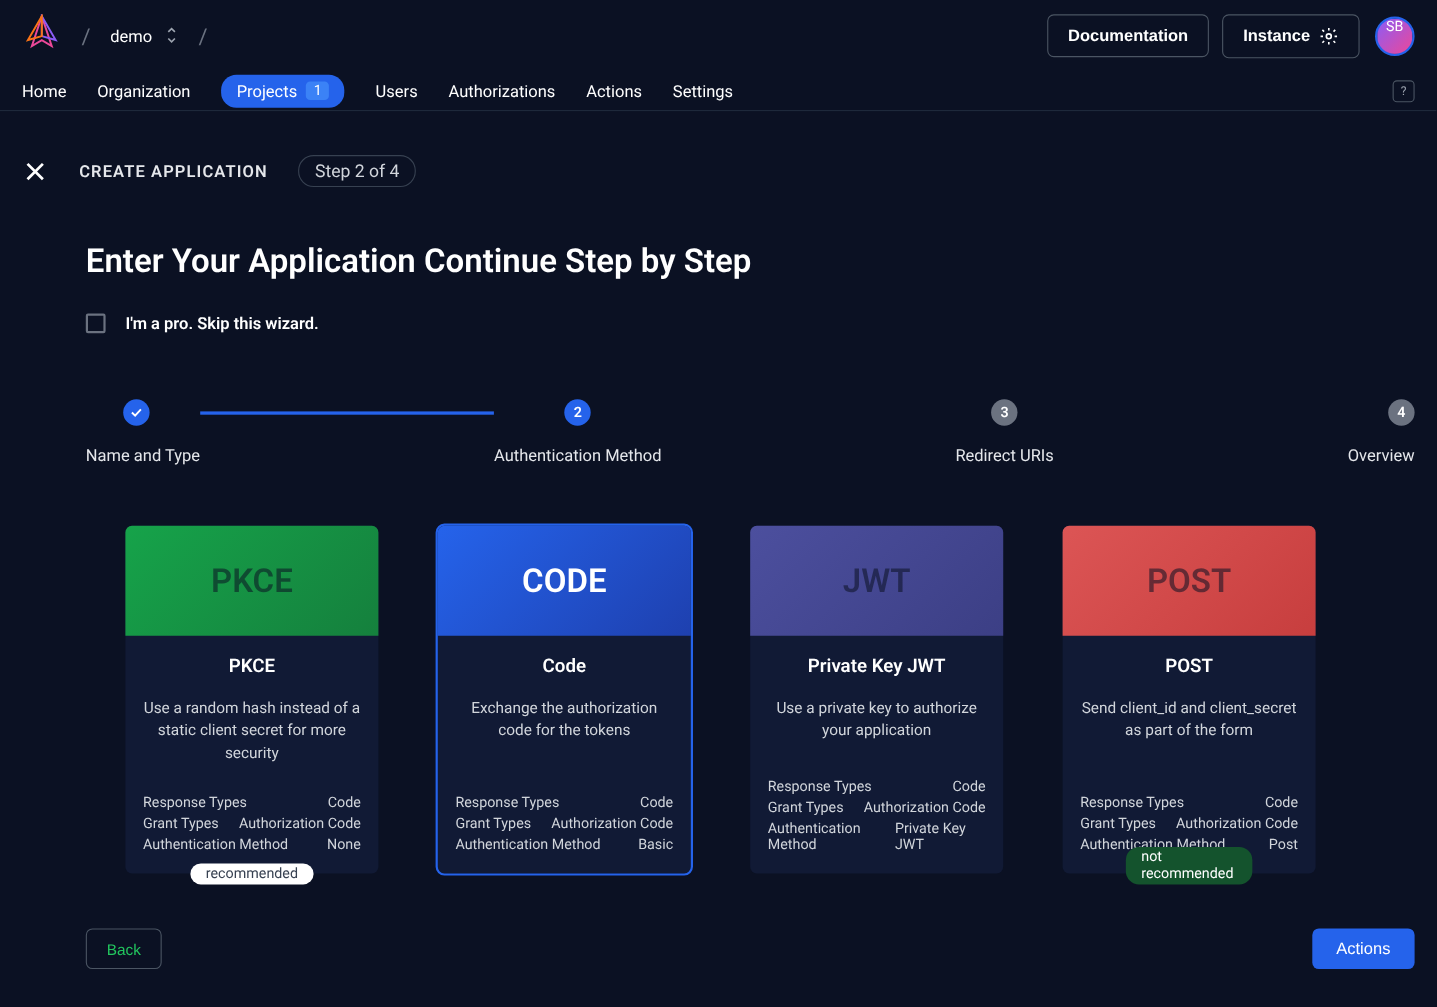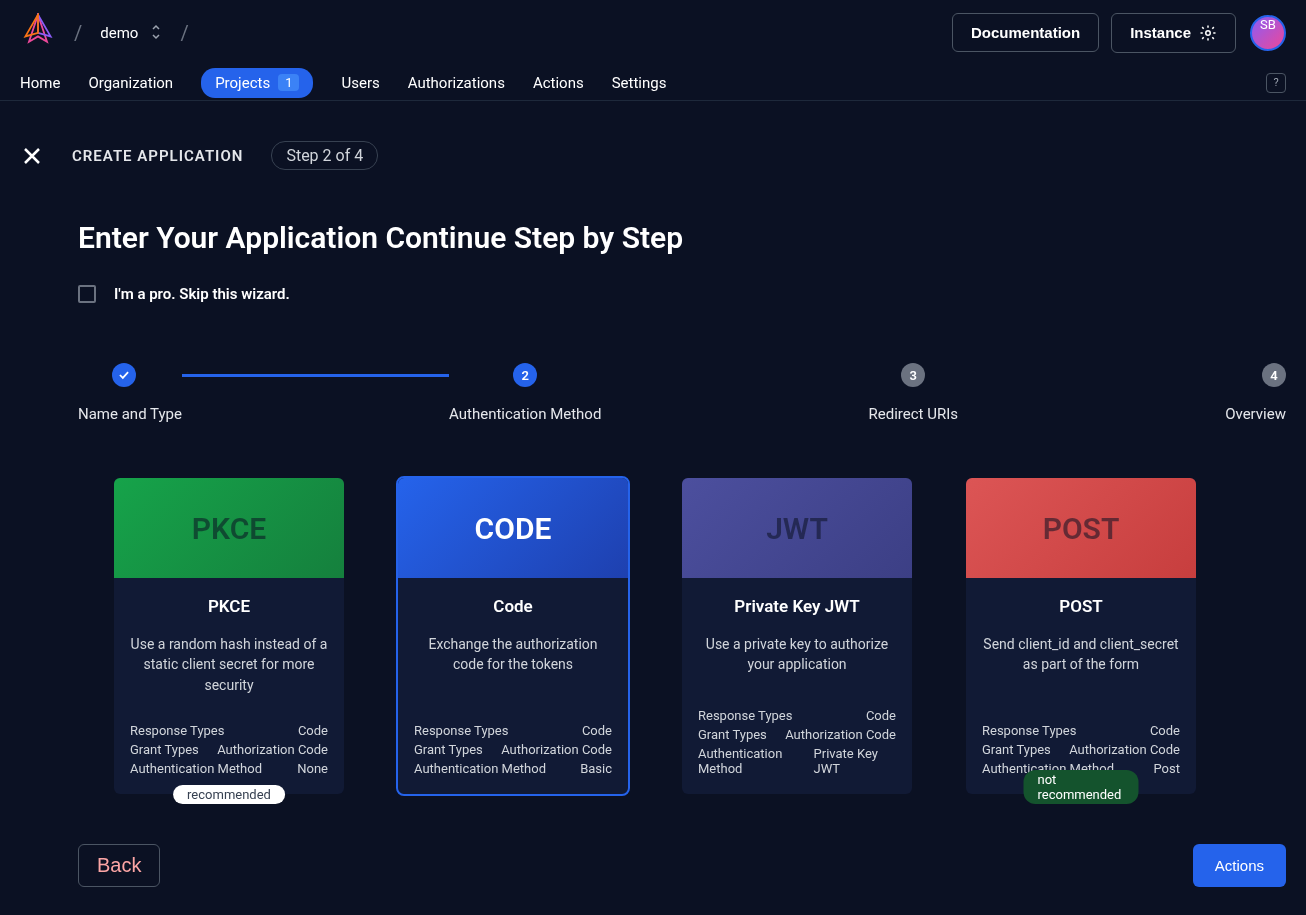--- a/index.html
+++ b/index.html
@@ -60,21 +60,21 @@
 .card-title { text-align:center; font-size:17px; font-weight:600; margin-bottom:18px; }
 .card-desc { text-align:center; font-size:14px; color:#d1d5db; line-height:1.45; min-height:62px; }
 .card-attrs { margin-top:auto; padding-top:10px; }
 .attr-row { display:flex; justify-content:space-between; font-size:13px; color:#d1d5db; padding:2px 0; }
 .tag { position:absolute; bottom:-10px; left:50%; transform:translateX(-50%); padding:2px 14px; border-radius:12px; font-size:13px; }
 .tag-rec { background:#fff; color:#374151; }
 .tag-notrec { background:#14532d; color:#fff; }
 
 
 .footer { display:flex; justify-content:space-between; max-width:1210px; }
-.btn-back { border:1px solid #4b5563; background:transparent; color:#fca5a5; padding:9px 18px; border-radius:6px; font-size:20px; cursor:pointer; }
+.btn-back { border:1px solid #4b5563; background:transparent; color:#22c55e; padding:9px 18px; border-radius:6px; font-size:14px; cursor:pointer; }
 .btn-primary { background:#2563eb; border:none; color:#fff; padding:10px 22px; border-radius:6px; font-size:15px; font-weight:500; cursor:pointer; }
 </style>
 </head>
 <body>
 
 <div class="topbar">
   <div class="logo">
     <svg viewBox="0 0 40 40">
         <path d="M20 2 L30 32 L20 26 L10 32 Z" fill="none" stroke="#ec4899" stroke-width="2"></path>
         <path d="M20 2 L34 26 L20 22 Z" fill="none" stroke="#8b5cf6" stroke-width="2"></path>

